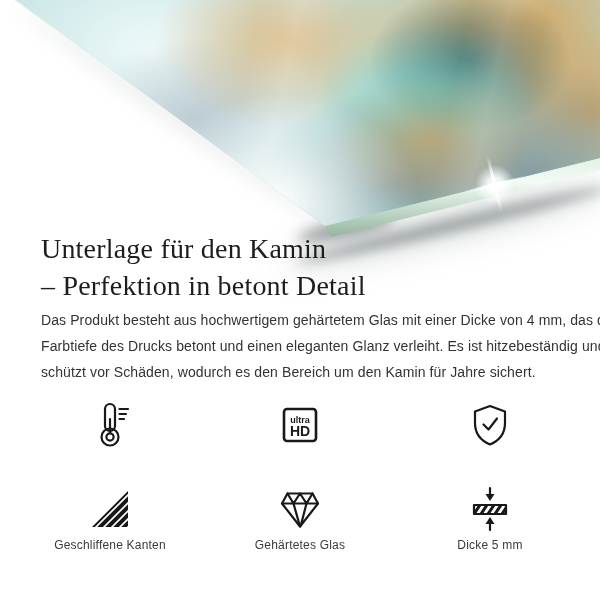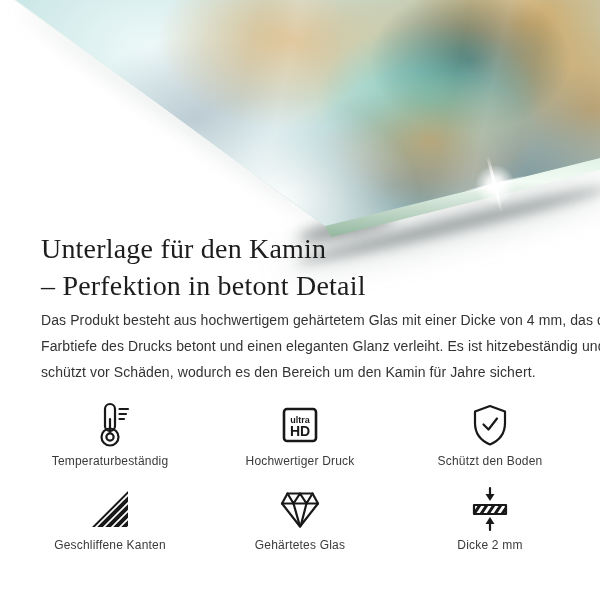--- a/index.html
+++ b/index.html
@@ -169,42 +169,39 @@
         <svg class="icn" width="48" height="48" viewBox="0 0 48 48">
           <rect x="19" y="3" width="10" height="27" rx="5"></rect>
           <circle cx="24" cy="36" r="8.5"></circle>
           <circle cx="24" cy="36" r="3.6"></circle>
           <line x1="24" y1="18" x2="24" y2="31"></line>
           <line x1="33.5" y1="8" x2="42" y2="8"></line>
           <line x1="33.5" y1="13" x2="40" y2="13"></line>
           <line x1="33.5" y1="18" x2="38" y2="18"></line>
         </svg>
       </div>
-      <div class="label">Temperaturbeständig</div>
     </div>
 
     <div class="feature">
       <div class="icon-box">
         <svg class="icn" width="48" height="48" viewBox="0 0 48 48">
           <rect x="8" y="8" width="32" height="32" rx="3" stroke-width="2.6"></rect>
           <text x="24" y="21.5" font-size="9" text-anchor="middle">ultra</text>
           <text x="24" y="35" font-size="14" text-anchor="middle">HD</text>
         </svg>
       </div>
-      <div class="label">Hochwertiger Druck</div>
     </div>
 
     <div class="feature">
       <div class="icon-box">
         <svg class="icn" width="48" height="48" viewBox="0 0 48 48">
           <path d="M24 5 L39 10.5 V22 C39 32 33.5 39.5 24 43.5 C14.5 39.5 9 32 9 22 V10.5 Z"></path>
           <path d="M17.5 23.5 L22.5 28.5 L31 17.5"></path>
         </svg>
       </div>
-      <div class="label">Schützt den Boden</div>
     </div>
 
     <div class="feature">
       <div class="icon-box">
         <svg class="icn" width="48" height="48" viewBox="0 0 48 48">
           <defs>
             <clipPath id="triclip">
                 <polygon points="6,42 42,42 42,6"></polygon>
               </clipPath>
           </defs>
@@ -248,17 +245,17 @@
             <line x1="20" y1="32" x2="30" y2="17"></line>
             <line x1="27" y1="32" x2="37" y2="17"></line>
             <line x1="34" y1="32" x2="44" y2="17"></line>
           </g>
           <line x1="24" y1="3" x2="24" y2="9"></line>
           <polygon class="filled" points="19.5,9 28.5,9 24,16"></polygon>
           <line x1="24" y1="45" x2="24" y2="39"></line>
           <polygon class="filled" points="19.5,39 28.5,39 24,32"></polygon>
         </svg>
       </div>
-      <div class="label">Dicke 2 mm</div>
+      <div class="label">Dicke 5 mm</div>
     </div>
 
   </div>
 </div>
 
 </body></html>

